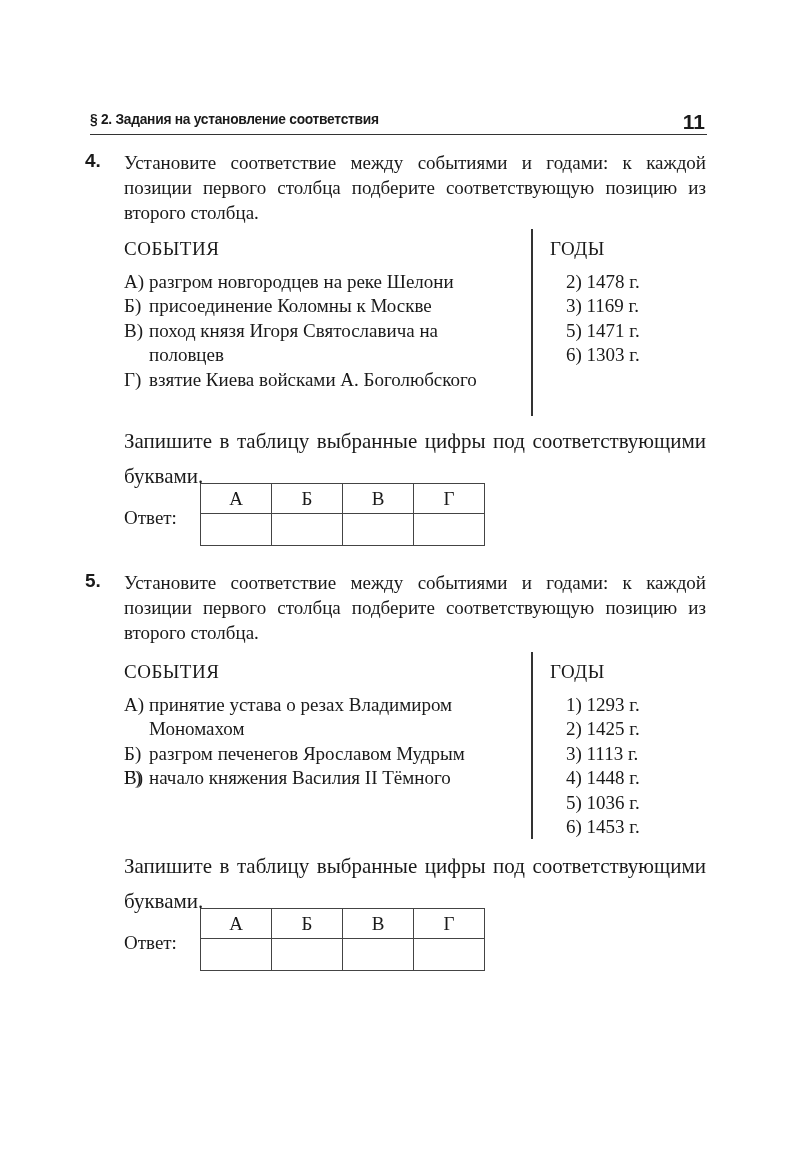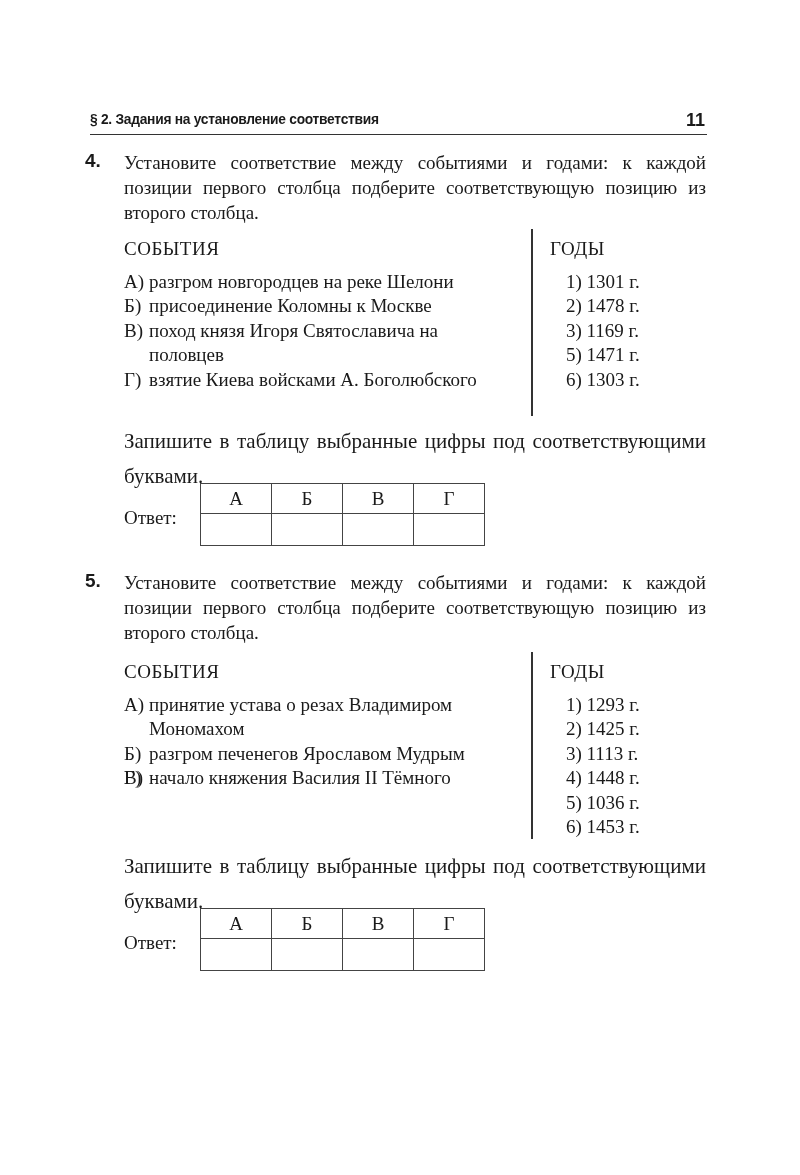--- a/index.html
+++ b/index.html
@@ -4,21 +4,21 @@
   <style>
     html, body { margin: 0; padding: 0; background: #ffffff; }
     body { width: 800px; height: 1175px; position: relative; color: #1a1a1a; overflow: hidden; }
     .page { position: absolute; left: 0; top: 4px; width: 800px; height: 1175px; }
     .header {
       position: absolute; left: 90px; top: 104px; width: 617px; height: 26px;
       border-bottom: 1.5px solid #333;
       font-family: "Liberation Sans", sans-serif; font-weight: bold;
     }
     .header-title { position: absolute; left: 0; top: 2px; font-size: 15px; letter-spacing: -0.3px; transform: scaleX(0.92); transform-origin: left; }
-    .page-number { position: absolute; right: 2px; top: 2px; font-size: 18px; }
+    .page-number { position: absolute; right: 2px; top: 2px; font-size: 21px; }
     .task { position: absolute; left: 85px; width: 625px; font-family: "Liberation Serif", serif; }
     .task-num { position: absolute; left: 0; top: 0; font-family: "Liberation Sans", sans-serif; font-weight: bold; font-size: 19px; }
     .task-text { position: absolute; left: 39px; top: 0; width: 582px; font-size: 19px; line-height: 25px; text-align: justify; text-align-last: left; }
     .matching { position: absolute; left: 39px; width: 582px; font-size: 19px; line-height: 24.5px; }
     .col-events { position: absolute; left: 0; top: 0; width: 405px; }
     .col-years { position: absolute; left: 410px; top: 0; width: 172px; }
     .divider { position: absolute; left: 407px; top: -8px; width: 1.5px; background: #333; }
     .col-head { text-align: left; letter-spacing: 0.5px; margin-bottom: 8px; }
     .col-years .col-head { padding-left: 16px; }
     .event { position: relative; padding-left: 25px; }
@@ -63,21 +63,20 @@
           <span class="event-letter">В)</span>
           <span>поход князя Игоря Святославича на половцев</span>
         </div>
         <div class="event">
           <span class="event-letter">Г)</span>
           <span>взятие Киева войсками А. Боголюбского</span>
         </div>
       </div>
       <div class="col-years">
         <div class="col-head">ГОДЫ</div>
-        <div class="year">1) 1301 г.</div>
         <div class="year">2) 1478 г.</div>
         <div class="year">3) 1169 г.</div>
         <div class="year">5) 1471 г.</div>
         <div class="year">6) 1303 г.</div>
       </div>
     </div>
 
     <div class="instruction" style="top:274px;">Запишите в таблицу выбранные цифры под соответствующими буквами.</div>
     <div class="answer-label" style="top:357px;">Ответ:</div>
     <table class="answer" style="left:115px; top:333px;">

